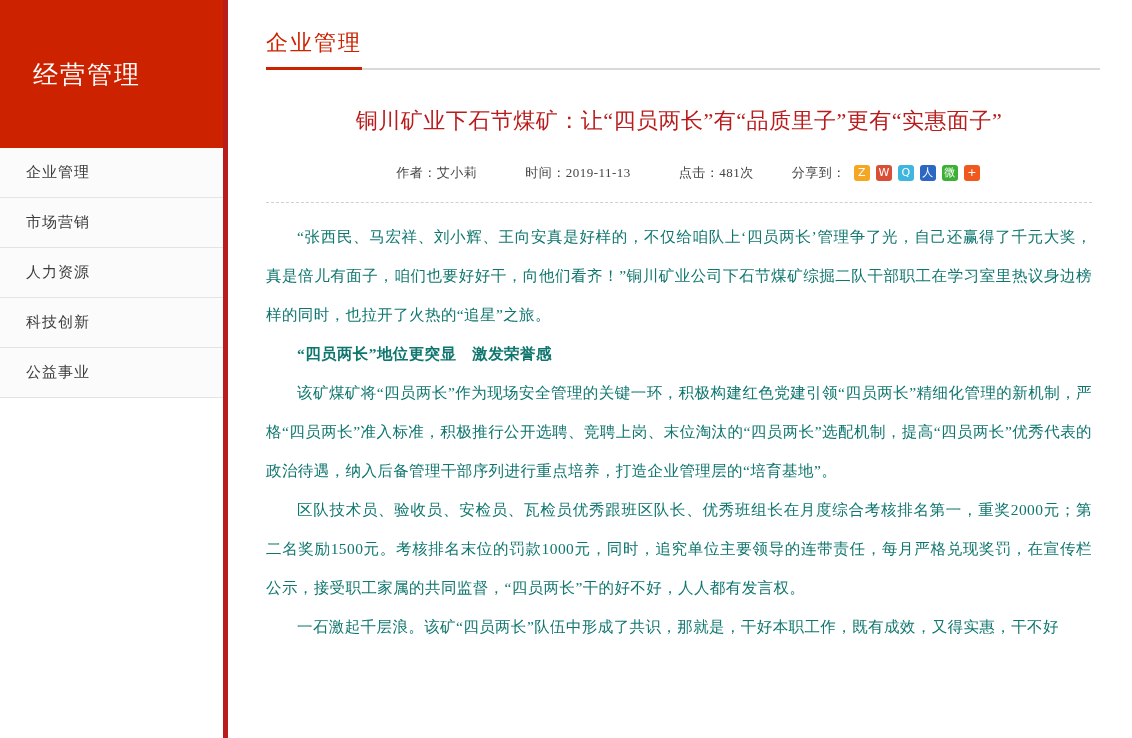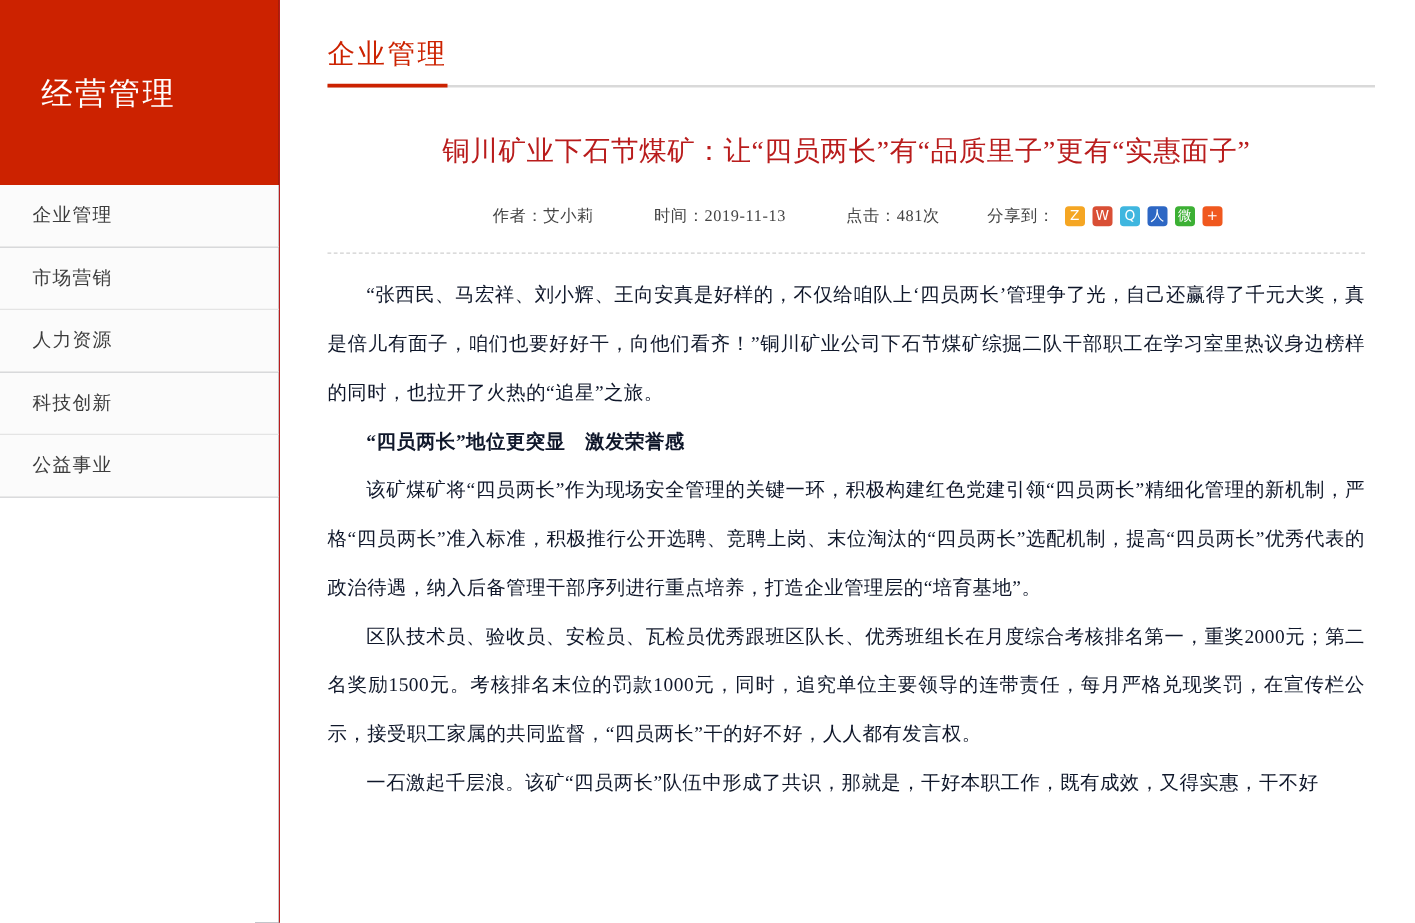--- a/index.html
+++ b/index.html
@@ -17,22 +17,22 @@
     position: relative;
     width: 1132px;
     height: 738px;
     display: flex;
   }
 
   
   .sidebar {
     width: 223px;
     min-width: 223px;
-    background: #0f172a;
-    border-right: 1px solid #b91c1c;
+    background: #737373;
+    border-right: 5px solid #b91c1c;
     display: flex;
     flex-direction: column;
   }
   .sidebar-header {
     height: 148px;
     background: #cc2200;
     color: #ffffff;
     display: flex;
     align-items: center;
     padding-left: 33px;
@@ -151,21 +151,21 @@
     font-family: "DejaVu Sans", sans-serif;
   }
   .meta-divider {
     margin: 20px 0 0 0;
     border: none;
     border-top: 1px dashed #cfcfcf;
   }
   .article-body {
     margin-top: 14px;
     font-size: 15.5px;
-    color: #0f172a;
+    color: #0f766e;
     line-height: 39px;
     font-family: "Liberation Serif", "DejaVu Serif", serif;
     letter-spacing: 0.4px;
   }
   .article-body p {
     margin: 0;
     text-indent: 2em;
     text-align: justify;
   }
   .article-body p.subhead {

